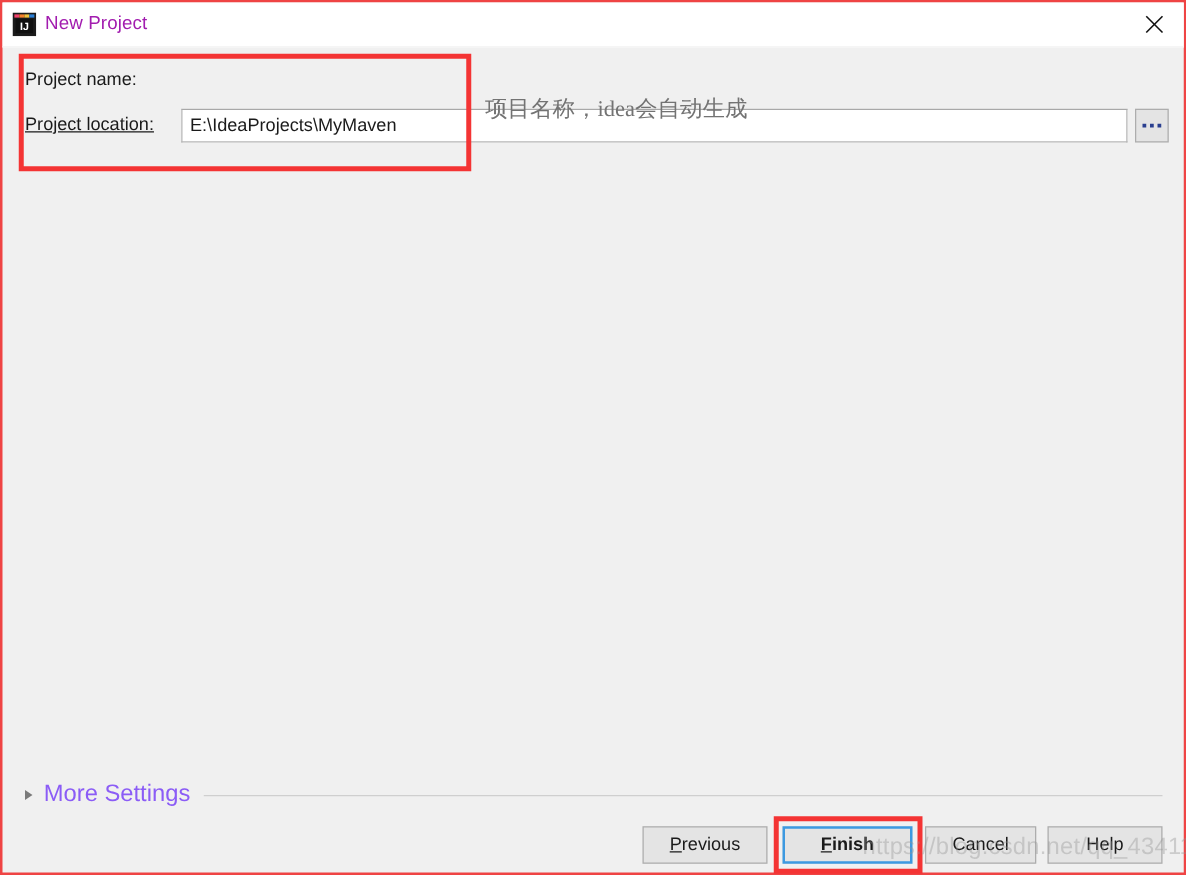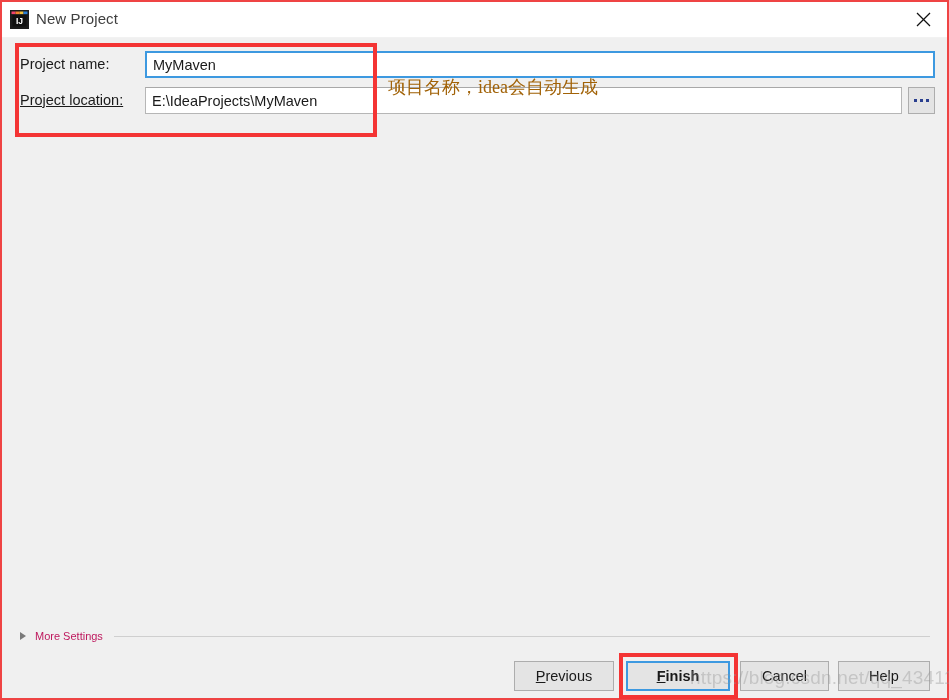--- a/index.html
+++ b/index.html
@@ -36,21 +36,21 @@
   }
   #app-icon {
     position: absolute;
     left: 8px; top: 8px;
     width: 19px; height: 19px;
   }
   #title-text {
     position: absolute;
     left: 34px; top: 8px;
     font-size: 15px;
-    color: #404040;
+    color: #a21caf;
     letter-spacing: .1px;
     white-space: nowrap;
   }
   #close-button {
     position: absolute;
     right: 0px; top: 0px;
     width: 47px; height: 34px;
     display: flex;
     align-items: center;
     justify-content: center;
@@ -117,43 +117,43 @@
   }
   #annotation-box-finish {
     left: 617px; top: 651px;
     width: 119px; height: 46px;
   }
   #annotation-note {
     position: absolute;
     left: 386px; top: 73px;
     font-family: "Liberation Serif", serif;
     font-size: 18px;
-    color: #a16207;
+    color: #737373;
     white-space: nowrap;
   }
 
   
   #more-settings-row {
     position: absolute;
     left: 18px; top: 624px;
     width: 910px; height: 20px;
     display: flex;
     align-items: center;
     cursor: pointer;
   }
   #more-settings-triangle {
     width: 0; height: 0;
     border-left: 6px solid #7a7a7a;
     border-top: 4.5px solid transparent;
     border-bottom: 4.5px solid transparent;
     margin-right: 9px;
   }
   #more-settings-label {
-    font-size: 11px;
-    color: #be185d;
+    font-size: 19px;
+    color: #8b5cf6;
     white-space: nowrap;
   }
   #more-settings-separator {
     flex: 1;
     height: 1px;
     background: #cfcfcf;
     margin-left: 11px;
   }
 
   
@@ -222,21 +222,20 @@
         <svg width="15" height="15" viewBox="0 0 15 15">
           <line x1="1" y1="1" x2="14" y2="14" stroke="#111111" stroke-width="1.3"></line>
           <line x1="14" y1="1" x2="1" y2="14" stroke="#111111" stroke-width="1.3"></line>
         </svg>
       </span>
     </div>
   </div>
 
   <label class="form-label" style="left:18px; top:54px;text-align:center;">Project name:</label>
 
-  <input id="project-name-input" class="text-field" type="text" value="MyMaven" style="">
 
   <label class="form-label" style="left:18px; top:90px;text-decoration:underline;">Project location:</label>
 
   <input id="project-location-input" class="text-field" type="text" value="E:\IdeaProjects\MyMaven" style="">
 
   <div id="browse-button">
     <span class="dot"></span>
     <span class="dot"></span>
     <span class="dot"></span>
   </div>

